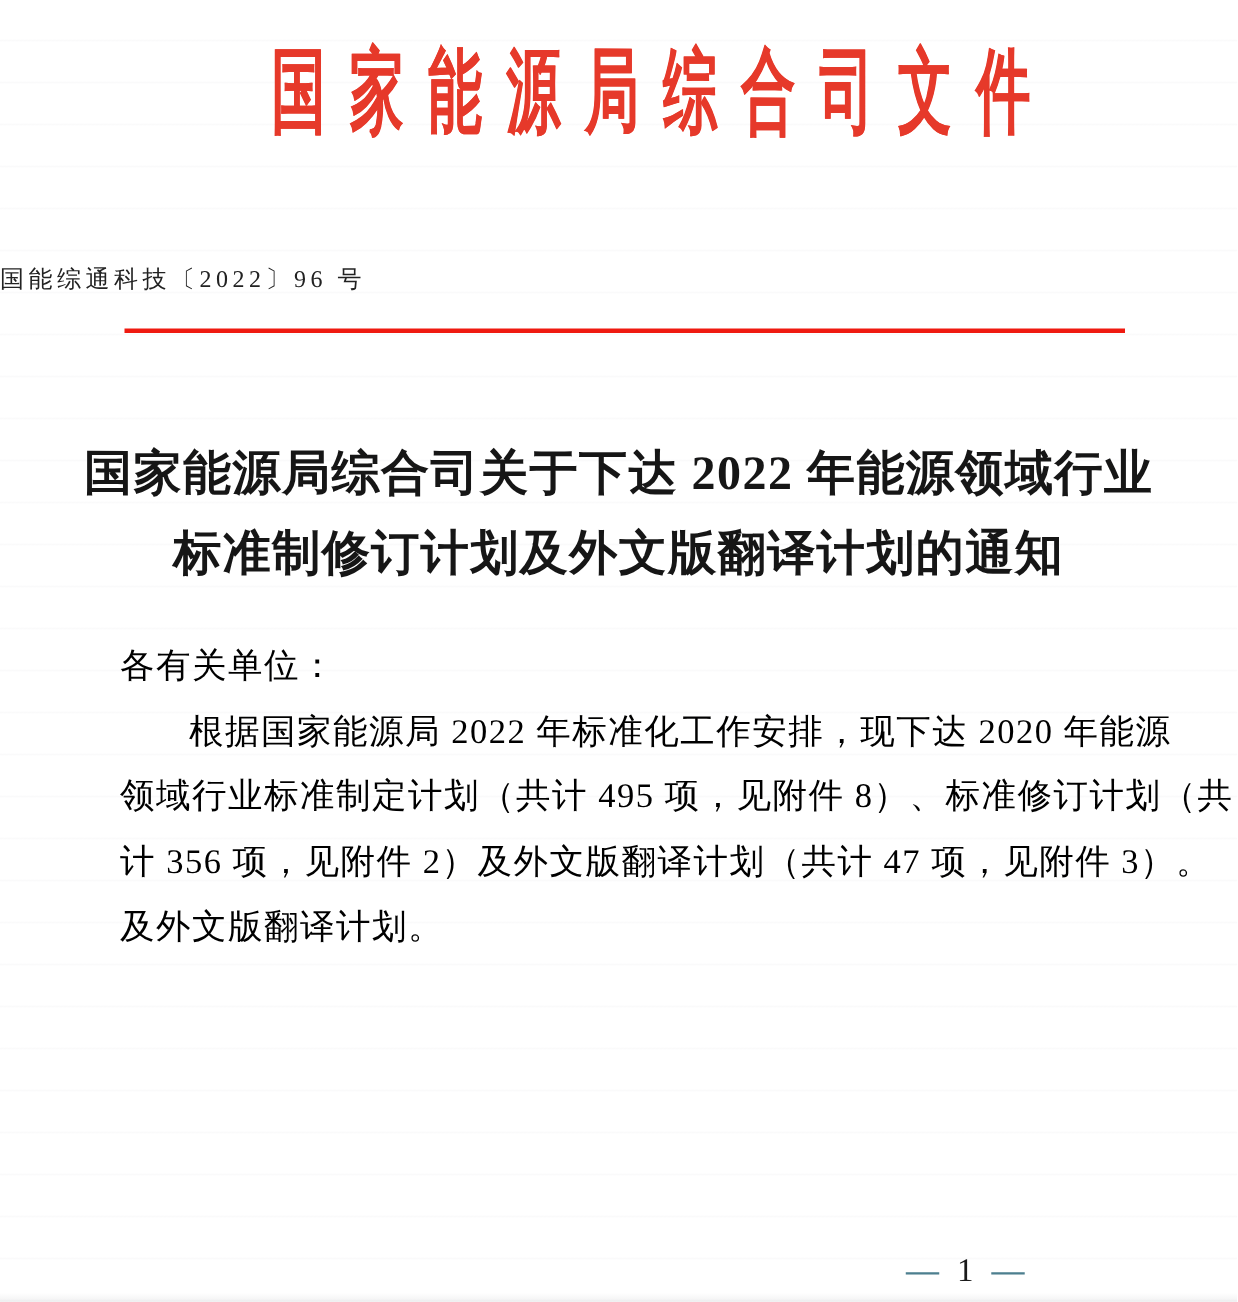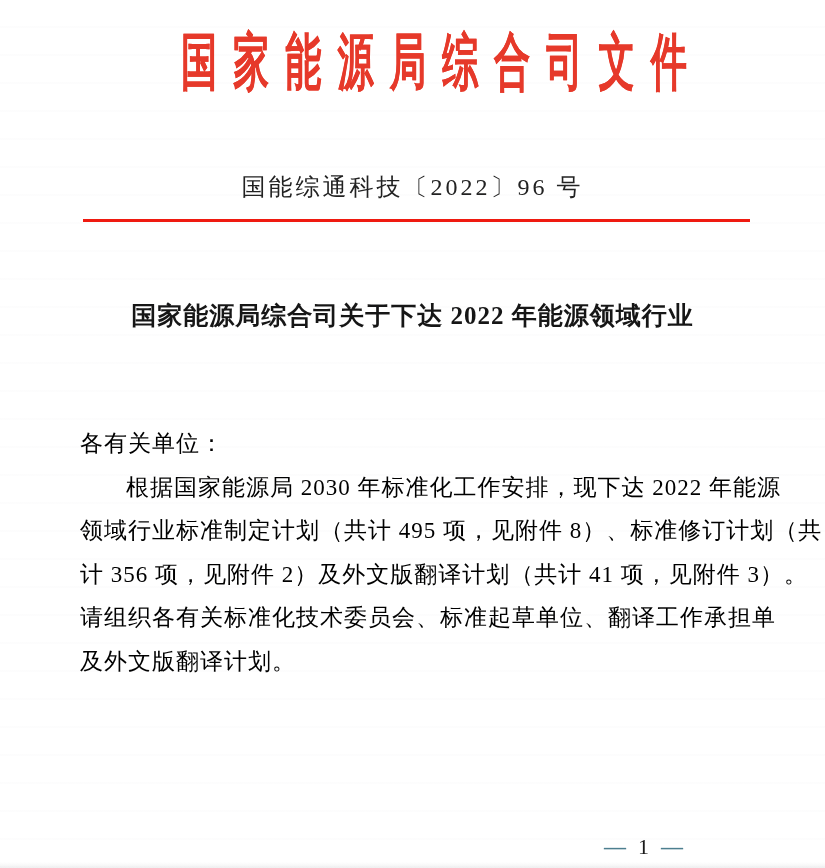--- a/index.html
+++ b/index.html
@@ -57,40 +57,40 @@
     letter-spacing: 28px;
     white-space: nowrap;
     transform: scaleX(0.58) translateX(-14px);
     transform-origin: 50% 50%;
     text-shadow: 0.5px 0 0 var(--header-red);
   }
 
   .doc-number {
     position: absolute;
     top: 172px; left: 0; width: 100%;
-    text-align: center;
-    font-size: 24px;
+    text-align: left;
+    font-size: 16px;
     line-height: 30px;
     letter-spacing: 3px;
     color: #222;
   }
 
   .red-divider {
     position: absolute;
     top: 219px; left: 83px;
     width: 667px; height: 3px;
     background: var(--divider-red);
   }
 
   .notice-title {
     position: absolute;
     top: 289px; left: 0; width: 100%;
     text-align: center;
     font-weight: bold;
-    font-size: 25px;
+    font-size: 32px;
     line-height: 53px;
     letter-spacing: 1px;
     color: #161616;
   }
   .notice-title .t-line { white-space: nowrap; }
 
   .doc-body {
     position: absolute;
     top: 422px; left: 80px;
     width: 680px;
@@ -129,28 +129,28 @@
   <div class="red-header">
     <span class="red-header-text">国家能源局综合司文件</span>
   </div>
 
   <div class="doc-number">国能综通科技〔2022〕96 号</div>
 
   <div class="red-divider"></div>
 
   <div class="notice-title">
     <div class="t-line">国家能源局综合司关于下达 2022 年能源领域行业</div>
+    <div class="t-line">标准制修订计划及外文版翻译计划的通知</div>
   </div>
 
   <div class="doc-body">
     <div class="line">各有关单位：</div>
-    <div class="line indent">根据国家能源局 2030 年标准化工作安排，现下达 2022 年能源</div>
+    <div class="line indent">根据国家能源局 2022 年标准化工作安排，现下达 2020 年能源</div>
     <div class="line">领域行业标准制定计划（共计 495 项，见附件 8）、标准修订计划（共</div>
-    <div class="line">计 356 项，见附件 2）及外文版翻译计划（共计 41 项，见附件 3）。</div>
-    <div class="line">请组织各有关标准化技术委员会、标准起草单位、翻译工作承担单</div>
+    <div class="line">计 356 项，见附件 2）及外文版翻译计划（共计 47 项，见附件 3）。</div>
     <div class="line">及外文版翻译计划。</div>
   </div>
 
   <div class="page-number">
     <span class="dash">—</span><span class="num">1</span><span class="dash">—</span>
   </div>
 
 </div>
 
 </body></html>

